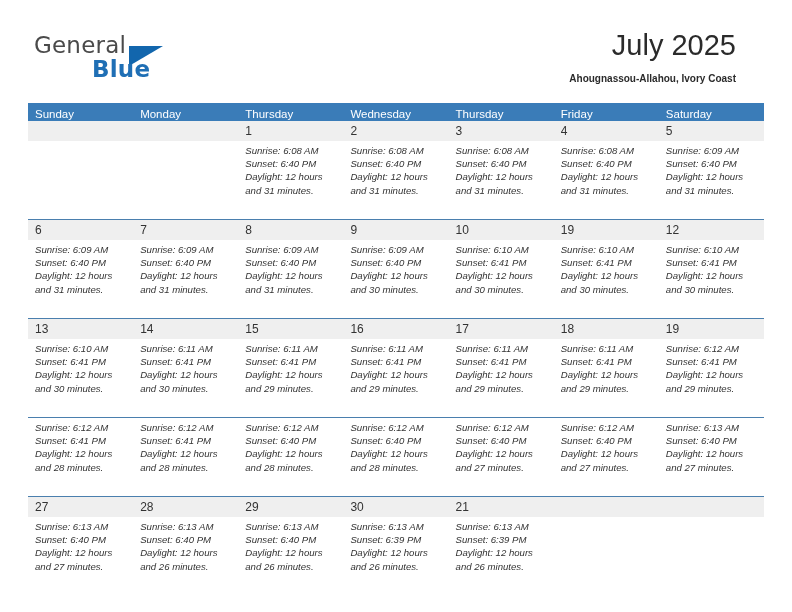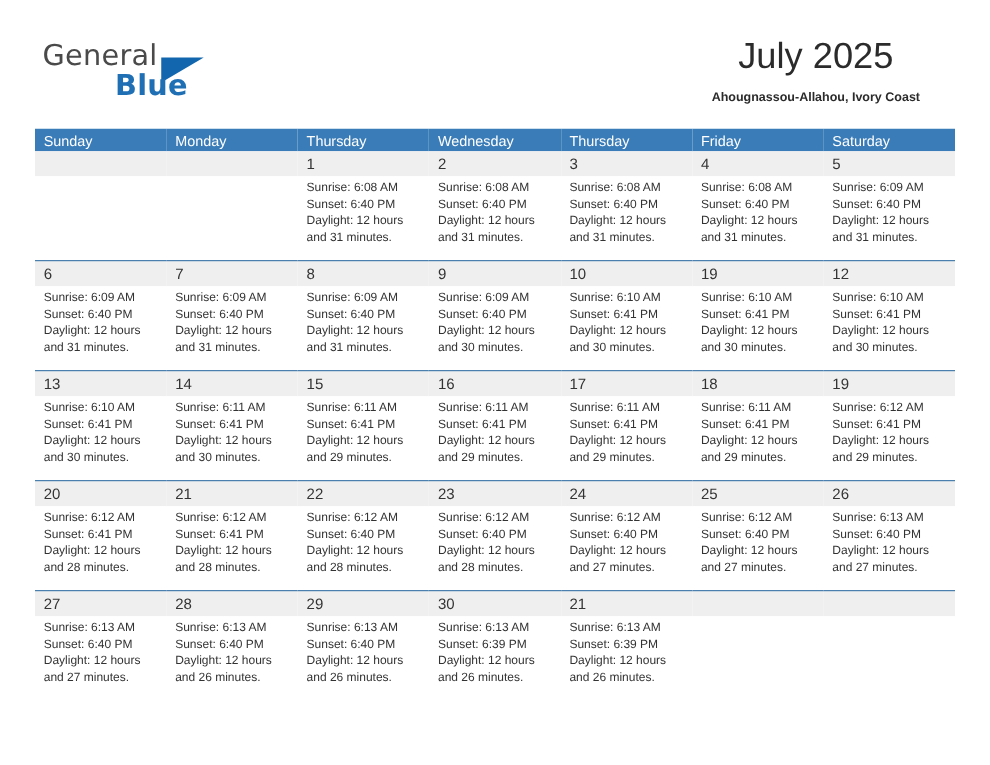--- a/index.html
+++ b/index.html
@@ -63,21 +63,21 @@
     width: 0;
     height: 0;
     border-left: 34px solid #1266ad;
     border-bottom: 20px solid transparent;
   }
 
   .title-block {
     position: absolute;
     right: 0;
     top: 0;
-    text-align: center;
+    text-align: right;
   }
   .month-title {
     font-size: 29px;
     font-weight: 400;
     color: #2b2b2b;
     line-height: 34px;
     font-family: "Liberation Sans", sans-serif;
   }
   .location {
     margin-top: 8px;
@@ -115,24 +115,25 @@
     font-size: 12px;
     color: #333333;
     padding: 3px 0 3px 7px;
     height: 13px;
     vertical-align: top;
   }
   td.dayinfo {
     background: #ffffff;
     font-size: 9.6px;
     color: #333333;
-    padding: 3px 6px 2px 7px;
+    padding: 3px 6px 13px 7px;
     vertical-align: top;
     line-height: 13.2px;
     height: 62px;
+    font-style: italic;
   }
   tr.weeksep td {
     border-top: 1.3px solid #4a7fae;
     padding: 0;
     height: 0;
     font-size: 0;
     line-height: 0;
   }
   .info-line {
     white-space: nowrap;
@@ -342,29 +343,20 @@
           <tr class="weeksep">
             <td></td>
             <td></td>
             <td></td>
             <td></td>
             <td></td>
             <td></td>
             <td></td>
           </tr>
           <tr>
-            <td class="daynum">20</td>
-            <td class="daynum">21</td>
-            <td class="daynum">22</td>
-            <td class="daynum">23</td>
-            <td class="daynum">24</td>
-            <td class="daynum">25</td>
-            <td class="daynum">26</td>
-          </tr>
-          <tr>
             <td class="dayinfo">
               <div class="info-line">Sunrise: 6:12 AM</div>
               <div class="info-line">Sunset: 6:41 PM</div>
               <div class="info-line">Daylight: 12 hours</div>
               <div class="info-line">and 28 minutes.</div>
             </td>
             <td class="dayinfo">
               <div class="info-line">Sunrise: 6:12 AM</div>
               <div class="info-line">Sunset: 6:41 PM</div>
               <div class="info-line">Daylight: 12 hours</div>

